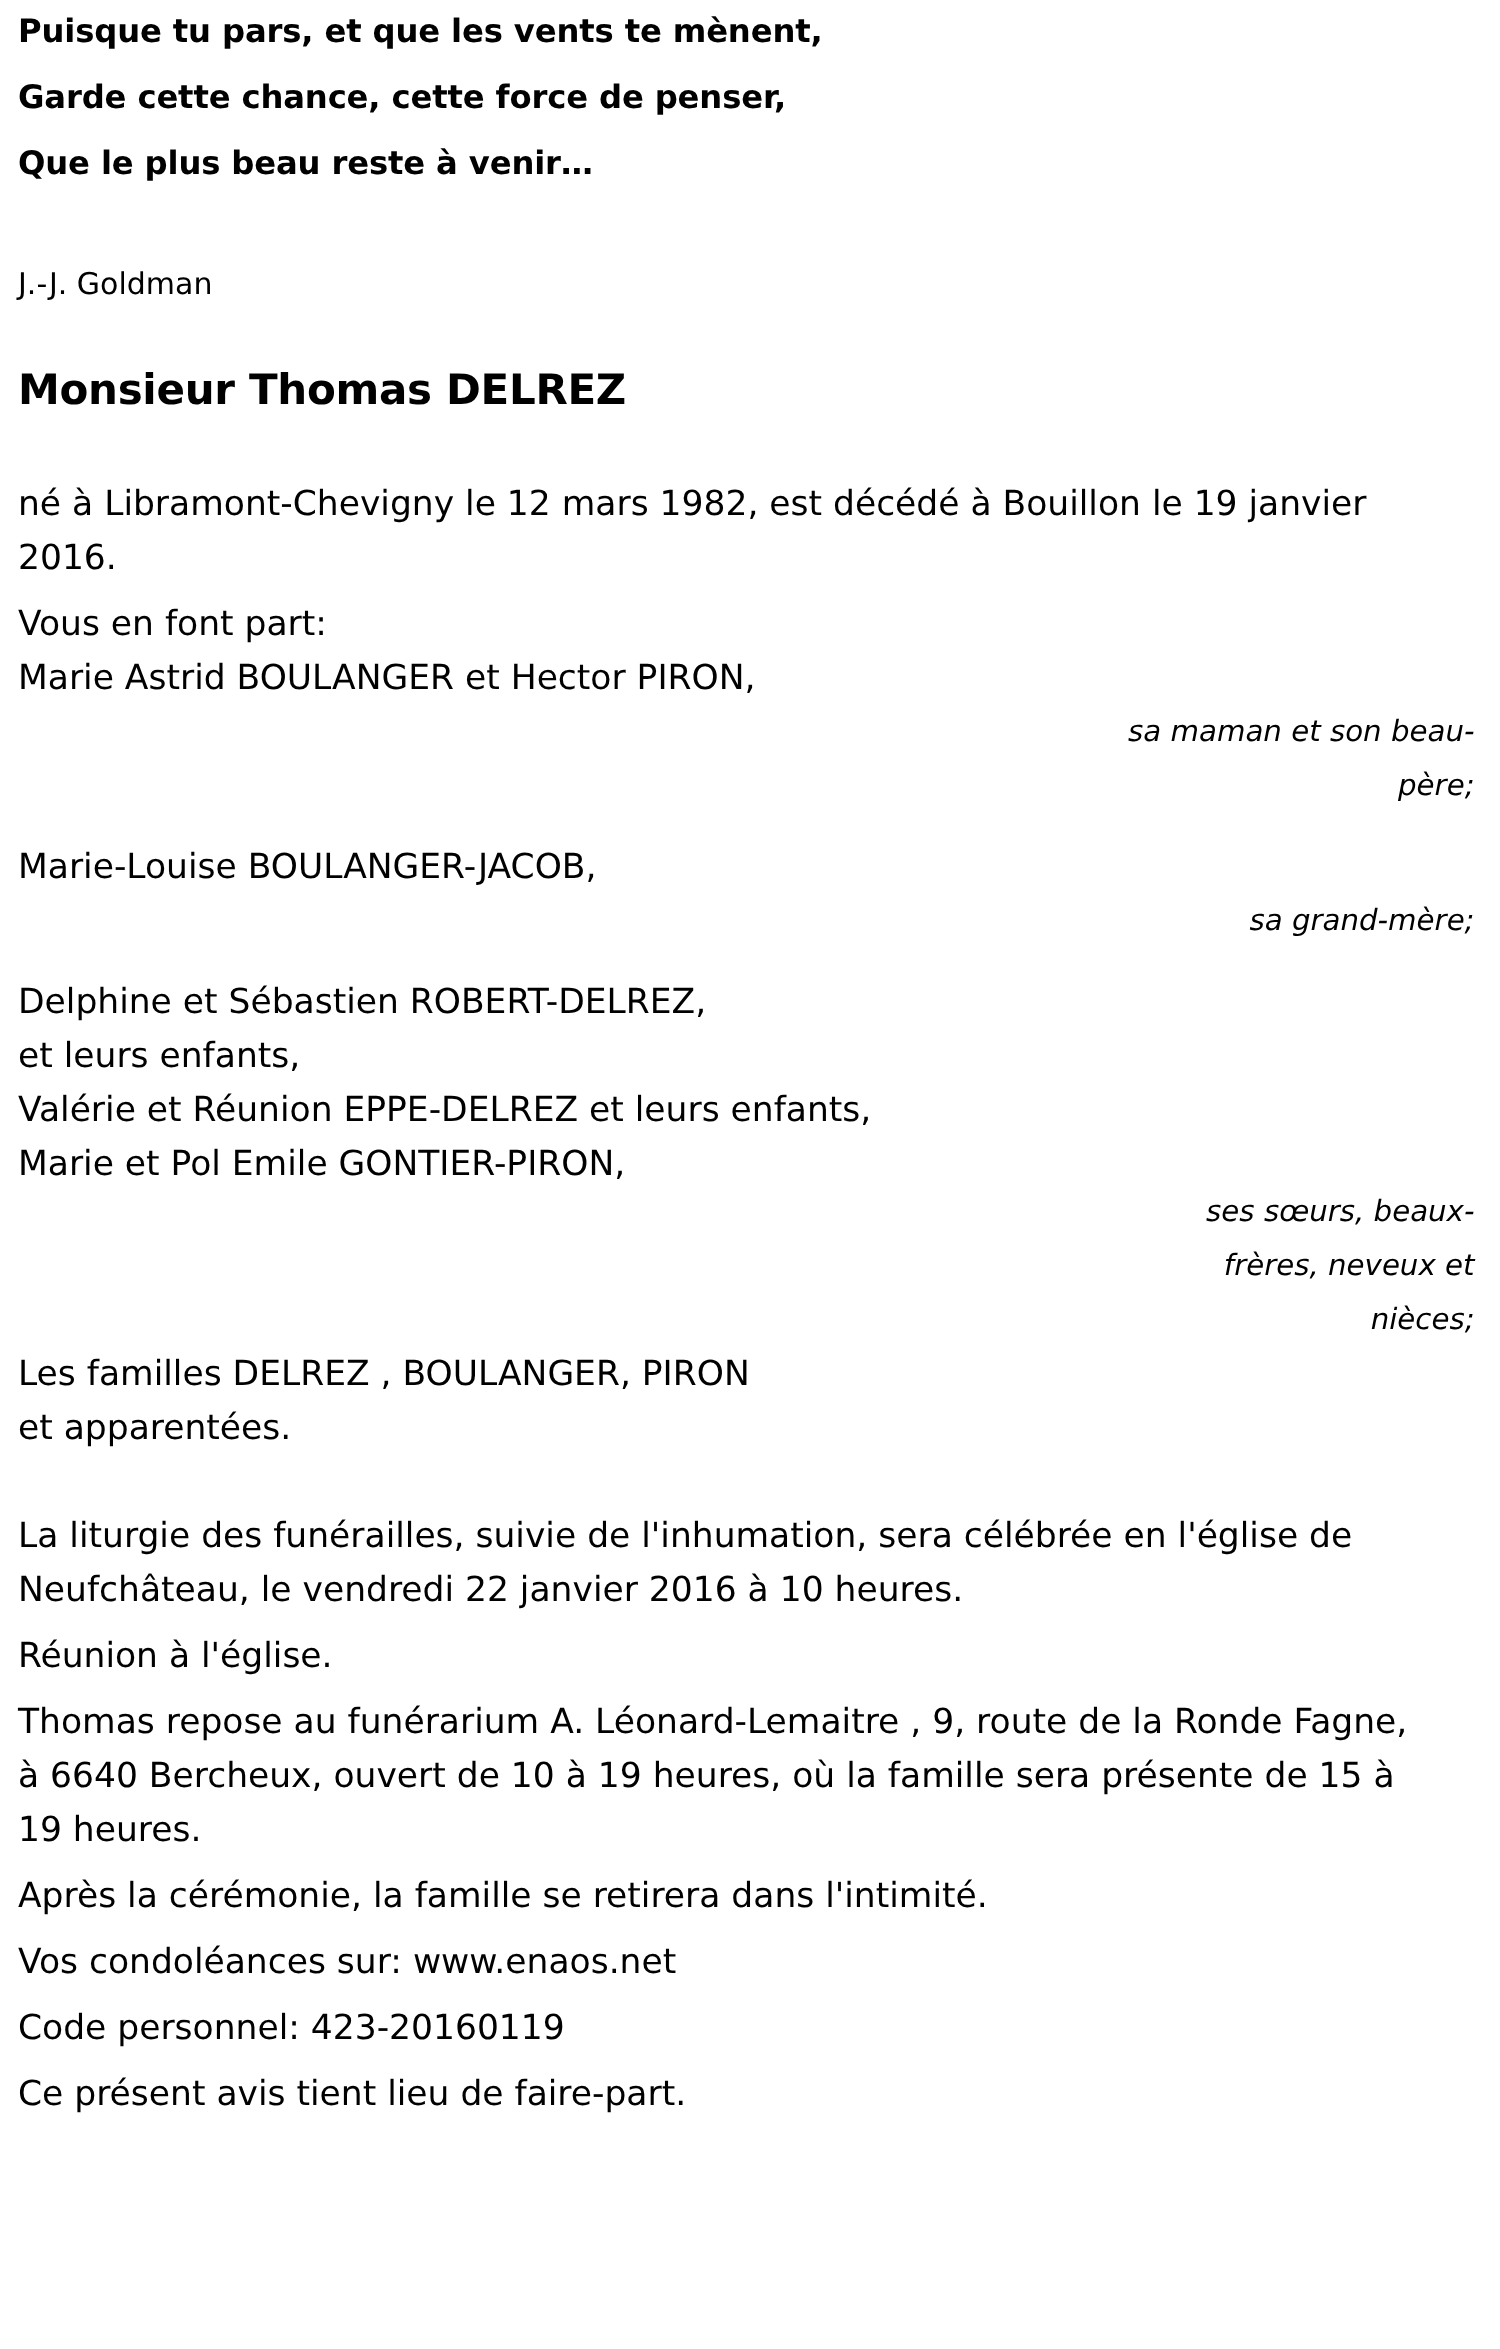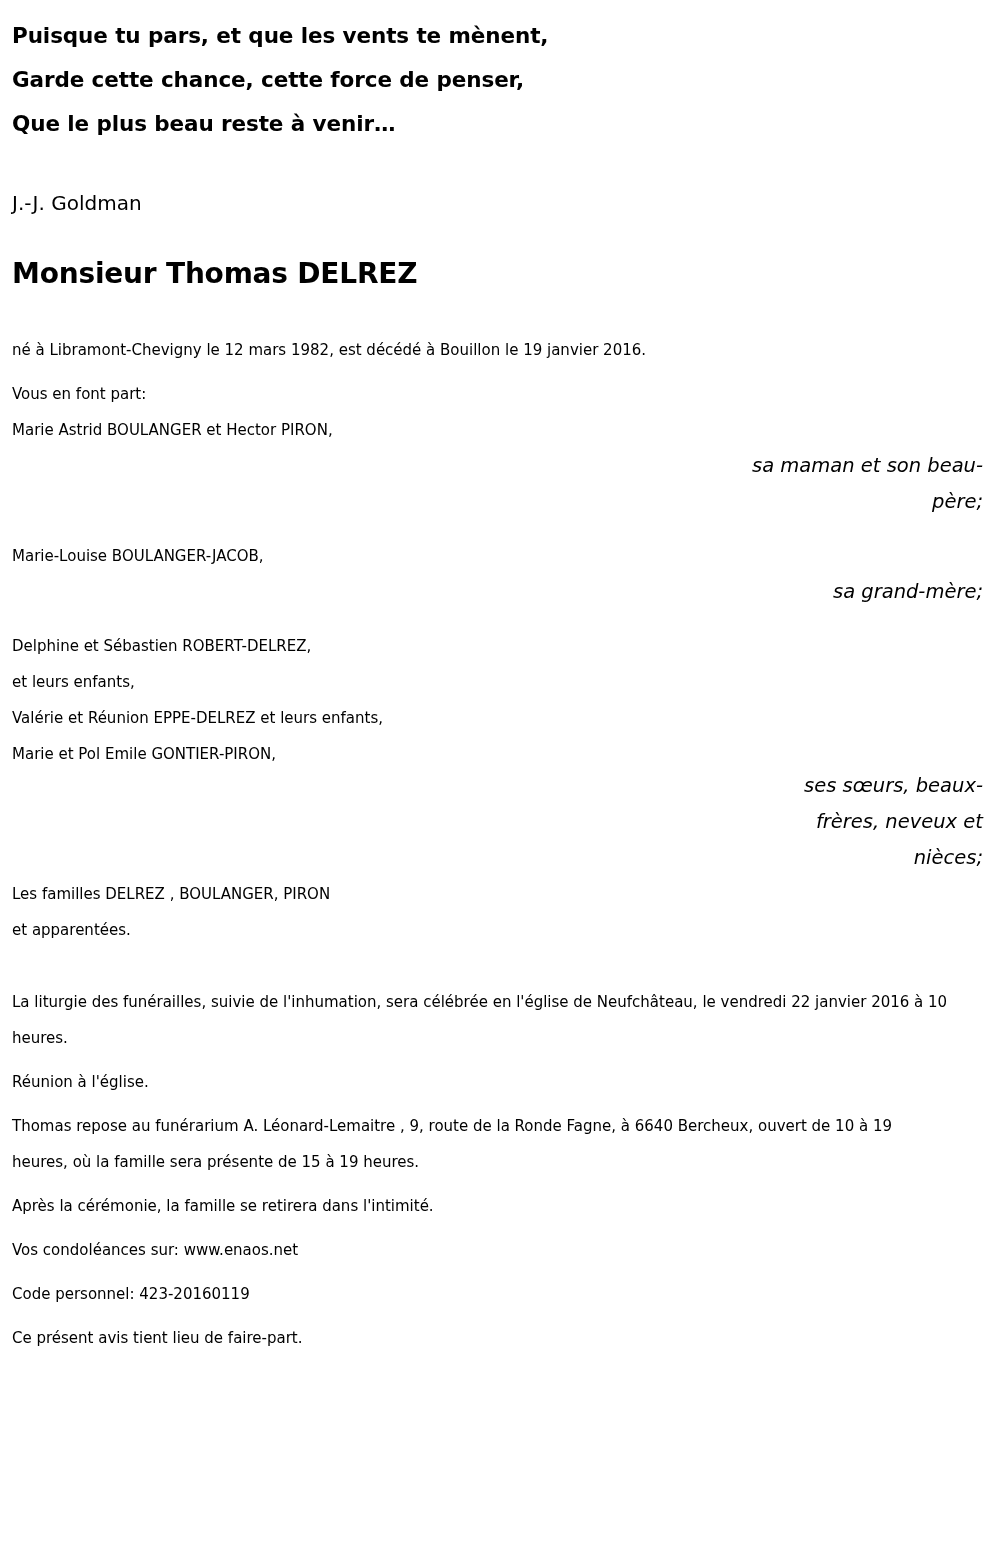--- a/index.html
+++ b/index.html
@@ -14,21 +14,21 @@
     color: #000000;
     -webkit-font-smoothing: antialiased;
   }
   .notice {
     position: relative;
     width: 1000px;
     padding: 0;
     box-sizing: border-box;
   }
   .inner {
-    padding: 14px 14px 0 12px;
+    padding: 0 14px 0 12px;
   }
 
   
   .poem {
     margin: 0 0 6px 0;
   }
   .poem-line {
     font-size: 21.5px;
     font-weight: bold;
     line-height: 44px;
@@ -46,34 +46,34 @@
   .deceased-name {
     font-size: 28px;
     font-weight: bold;
     line-height: 44px;
     letter-spacing: -0.2px;
     margin: 34px 0 0 0;
   }
 
   
   .para {
-    font-size: 15px;
+    font-size: 23px;
     line-height: 36px;
     margin: 0;
     max-width: 940px;
   }
   .para.gap-lg { margin-top: 36px; }
   .para.gap-md { margin-top: 8px; }
   .family-row {
     position: relative;
     display: block;
     min-height: 36px;
   }
   .family-names {
-    font-size: 15px;
+    font-size: 23px;
     line-height: 36px;
     max-width: 700px;
   }
   .family-names .line {
     display: block;
     white-space: pre-wrap;
   }
   .dagger {
     font-weight: bold;
   }

